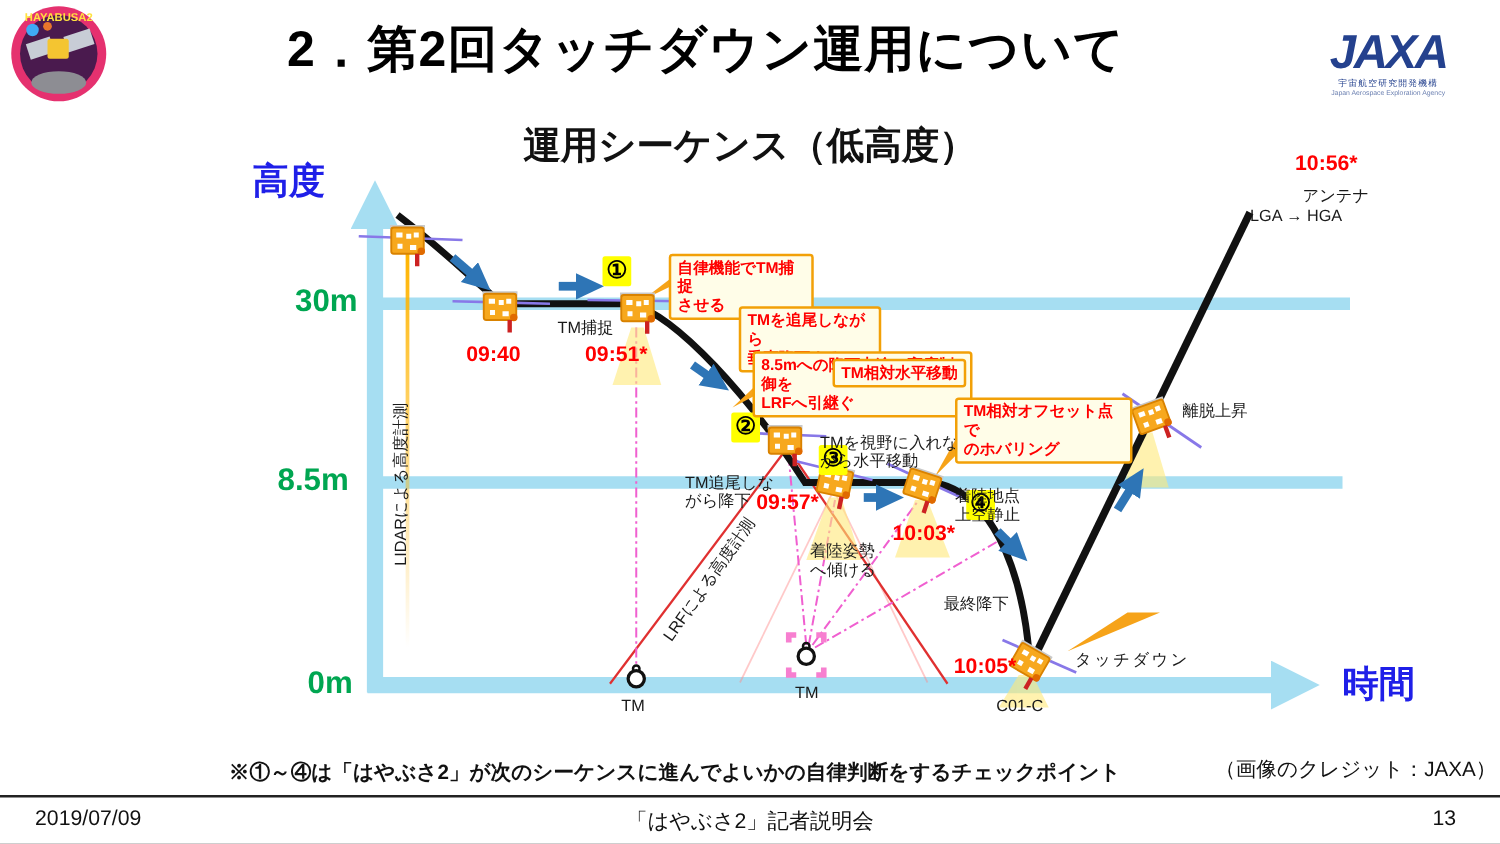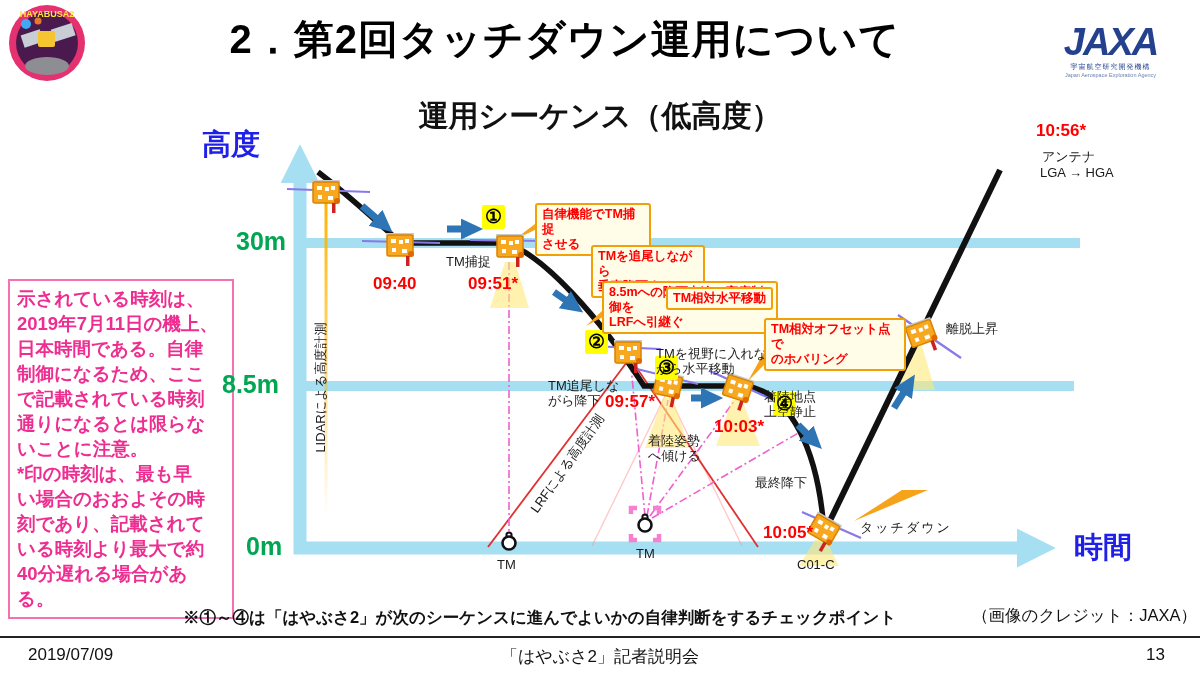--- a/index.html
+++ b/index.html
@@ -175,33 +175,20 @@
 
   <div id="title" class="abs">2．第2回タッチダウン運用について</div>
   <div id="subtitle" class="abs">運用シーケンス（低高度）</div>
 
   <div id="jaxa" class="abs">
     <div class="word">JAXA</div>
     <div class="tag1">宇宙航空研究開発機構</div>
     <div class="tag2">Japan Aerospace Exploration Agency</div>
   </div>
 
-  <div id="note" class="abs pre">示されている時刻は、
-2019年7月11日の機上、
-日本時間である。自律
-制御になるため、ここ
-で記載されている時刻
-通りになるとは限らな
-いことに注意。
-*印の時刻は、最も早
-い場合のおおよその時
-刻であり、記載されて
-いる時刻より最大で約
-40分遅れる場合があ
-る。</div>
 
   <div class="abs axislabel" style="left:202px;top:125px;">高度</div>
   <div class="abs axislabel" style="left:1074px;top:528px;">時間</div>
   <div class="abs greenlabel" style="left:236px;top:227px;">30m</div>
   <div class="abs greenlabel" style="left:222px;top:370px;">8.5m</div>
   <div class="abs greenlabel" style="left:246px;top:532px;">0m</div>
 
   <div class="abs mlabel rot" style="left:240px;top:380px;width:160px;text-align:center;transform:rotate(-90deg);">LIDARによる高度計測</div>
   <div class="abs mlabel rot" style="left:492px;top:456px;width:150px;text-align:center;transform:rotate(-55deg);">LRFによる高度計測</div>
 
@@ -224,21 +211,21 @@
 がら降下</div>
   <div class="abs mlabel pre" style="left:648px;top:409px;">着陸姿勢
 へ傾ける</div>
   <div class="abs mlabel pre" style="left:764px;top:365px;">着陸地点
 上空静止</div>
   <div class="abs mlabel" style="left:755px;top:441px;margin-top:34px;">最終降下</div>
   <div class="abs mlabel" style="left:860px;top:520px;letter-spacing:2px;">タッチダウン</div>
   <div class="abs mlabel" style="left:797px;top:557px;">C01-C</div>
   <div class="abs mlabel" style="left:946px;top:321px;">離脱上昇</div>
   <div class="abs mlabel" style="left:1042px;top:149px;">アンテナ</div>
-  <div class="abs mlabel" style="left:1040px;top:165px;">LGA → HGA</div>
+  <div class="abs mlabel" style="left:1000px;top:165px;">LGA → HGA</div>
   <div class="abs mlabel" style="left:497px;top:557px;">TM</div>
   <div class="abs mlabel" style="left:636px;top:546px;">TM</div>
 
   <div class="abs callout pre" style="left:535px;top:179px;width:102px;">自律機能でTM捕捉
 させる</div>
   <div class="abs callout pre" style="left:591px;top:221px;width:100px;">TMを追尾しながら
 垂直降下する</div>
   <div class="abs callout pre" style="left:602px;top:257px;width:162px;">8.5mへの降下中途で高度制御を
 LRFへ引継ぐ</div>
   <div class="abs callout" style="left:666px;top:287px;">TM相対水平移動</div>

